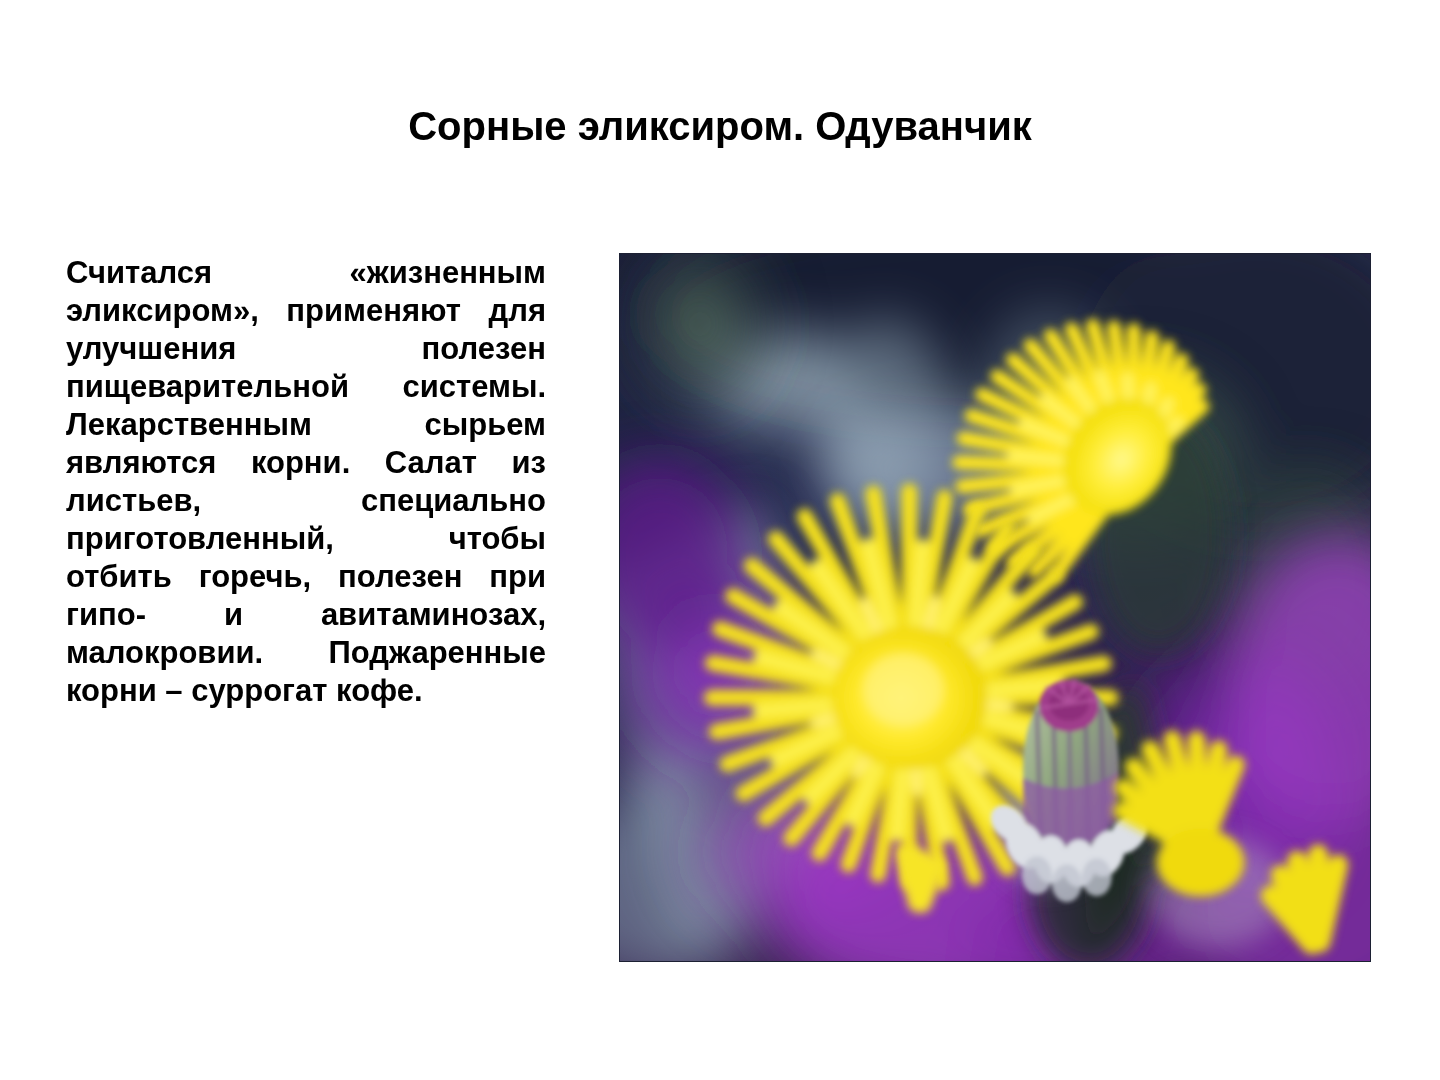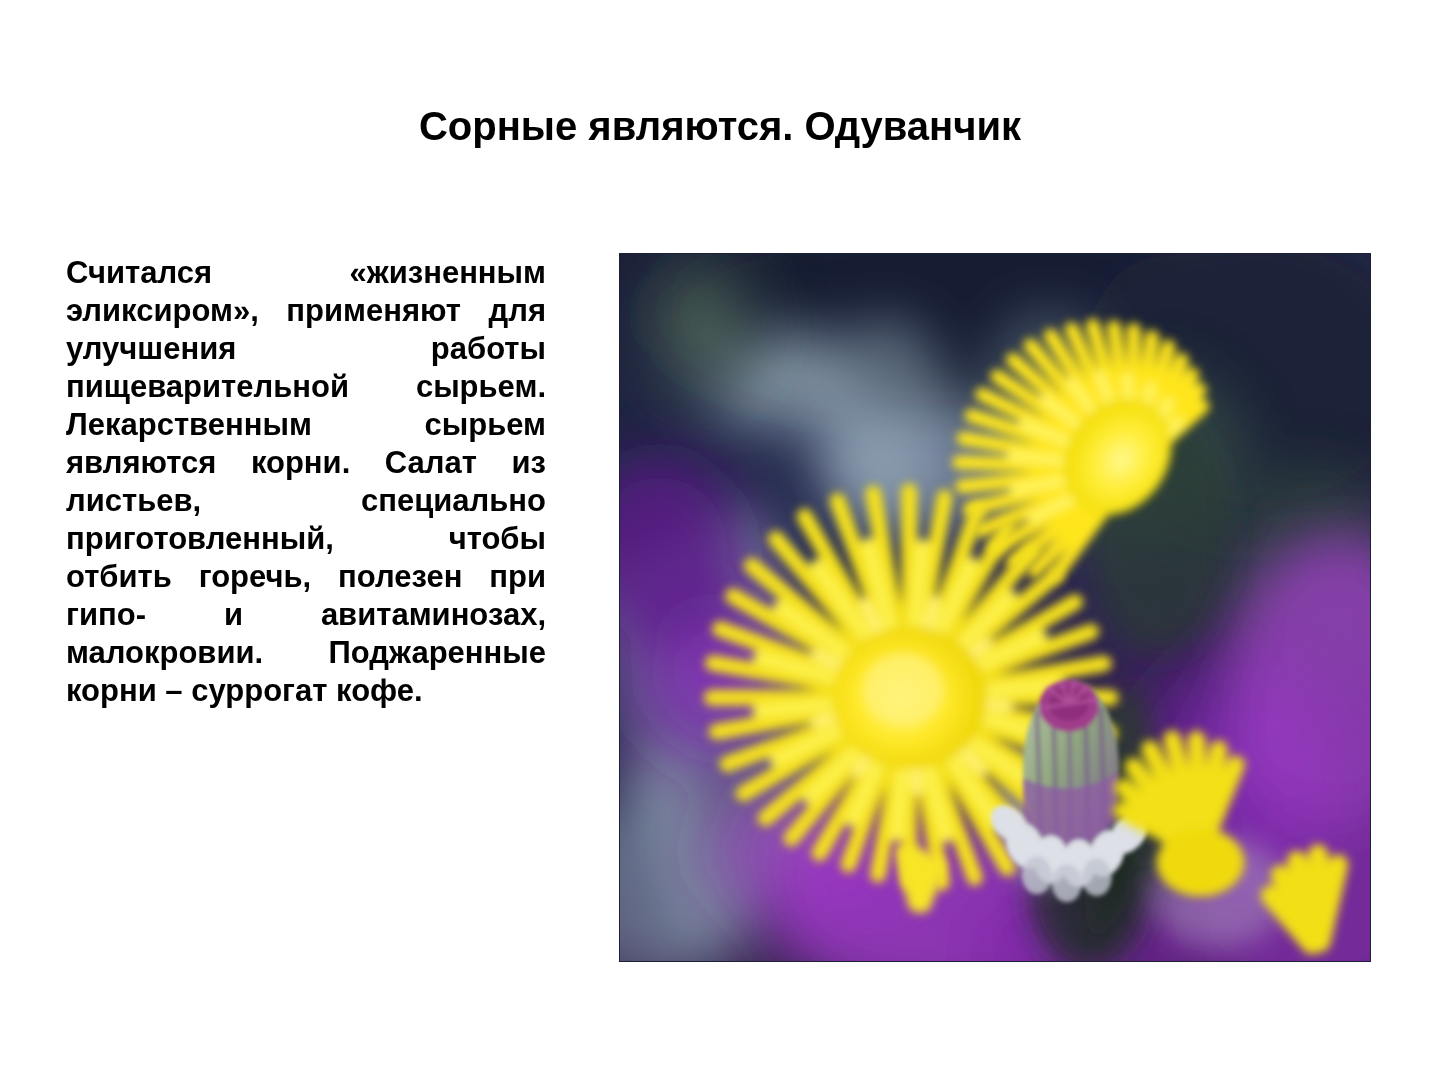--- a/index.html
+++ b/index.html
@@ -80,24 +80,24 @@
     display: block;
     width: 100%;
     height: 100%;
   }
 </style>
 </head>
 <body>
 
 <div class="slide">
 
-  <div class="slide-title">Сорные являются. Одуванчик</div>
+  <div class="slide-title">Сорные эликсиром. Одуванчик</div>
 
   <div class="body-text">
-    <p class="para last">Считался «жизненным эликсиром», применяют для улучшения работы пищеварительной сырьем. Лекарственным сырьем являются корни. Салат из листьев, специально приготовленный, чтобы отбить горечь, полезен при гипо- и авитаминозах, малокровии. Поджаренные корни – суррогат кофе.</p>
+    <p class="para last">Считался «жизненным эликсиром», применяют для улучшения полезен пищеварительной системы. Лекарственным сырьем являются корни. Салат из листьев, специально приготовленный, чтобы отбить горечь, полезен при гипо- и авитаминозах, малокровии. Поджаренные корни – суррогат кофе.</p>
   </div>
 
   <div class="photo-frame">
     <svg viewBox="0 0 752 709" preserveAspectRatio="none">
       <defs>
         <radialGradient id="bokehPurple" cx="50%" cy="50%" r="50%">
           <stop offset="0%" stop-color="#8f2fc0" stop-opacity="0.95"></stop>
           <stop offset="60%" stop-color="#6b1f9e" stop-opacity="0.65"></stop>
           <stop offset="100%" stop-color="#3a1356" stop-opacity="0"></stop>
         </radialGradient>

